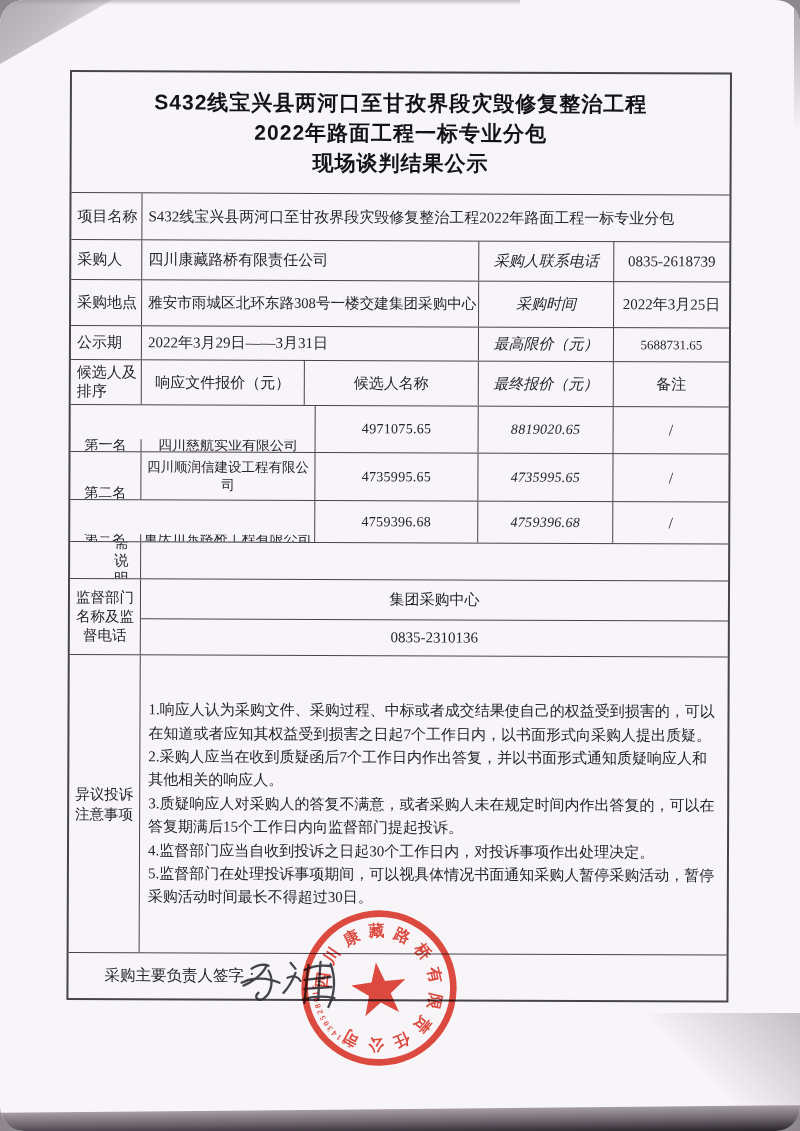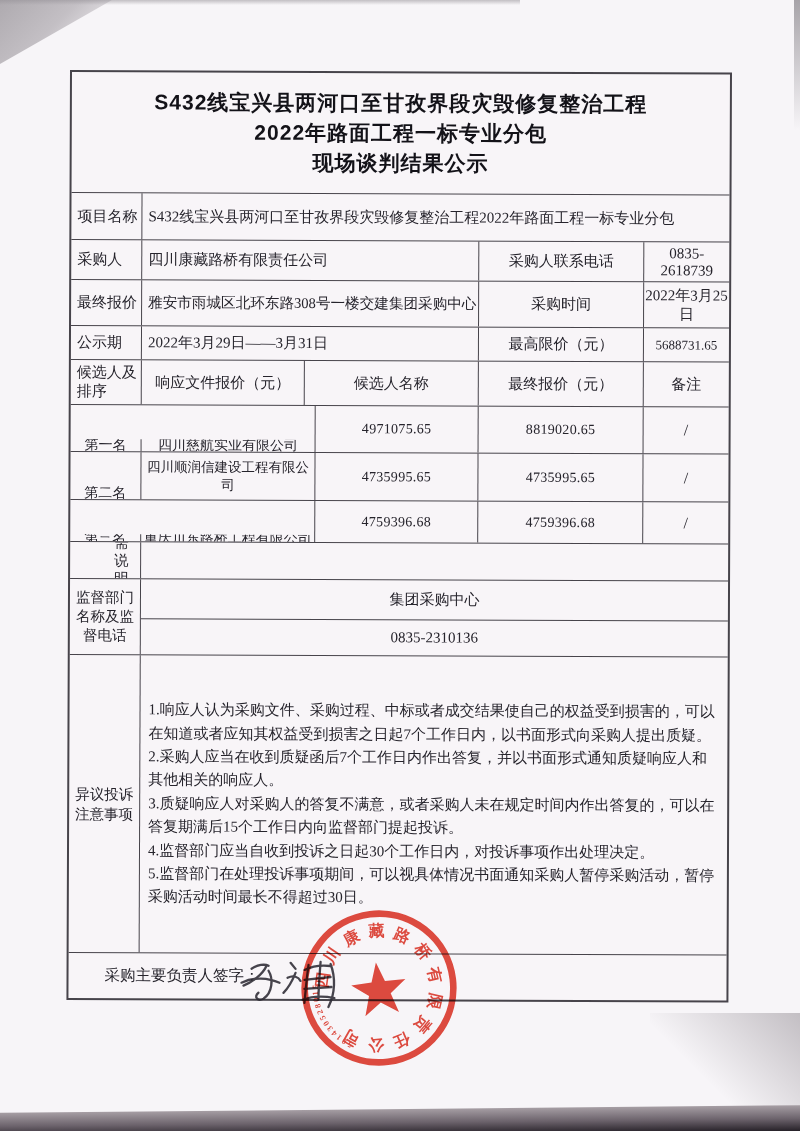--- a/index.html
+++ b/index.html
@@ -4,21 +4,21 @@
 <style>
   :root{
     --line:#47444b;
     --ink:#26242c;
     --paper:#f7f5f8;
   }
   *{box-sizing:border-box;margin:0;padding:0;}
   html,body{width:800px;background:#8e888e;}
   body{font-family:"Liberation Serif", serif;color:var(--ink);}
   .page{
-    position:relative;width:800px;height:1131px;background:var(--paper);overflow:hidden;
+    position:relative;width:800px;height:1131px;background:var(--paper);overflow:hidden;border-radius:24px;
   }
   
   .corner-tl{
     position:absolute;left:0;top:0;width:112px;height:64px;
     background:linear-gradient(135deg,#aeaaaf 0%,#c3bfc4 45%,#e9e6ea 78%,var(--paper) 100%);
     clip-path:polygon(0 0,100% 0,0 100%);
   }
   .edge-top{position:absolute;left:0;top:0;width:520px;height:5px;
     background:linear-gradient(180deg,rgba(150,146,152,.55),rgba(150,146,152,0));}
   .edge-right{position:absolute;right:0;top:0;width:6px;height:130px;
@@ -33,21 +33,21 @@
     position:absolute;left:70px;top:70px;width:662px;
     transform:rotate(0.22deg);transform-origin:0 0;
   }
   .doc-table{border:2.3px solid var(--line);width:662px;background:rgba(249,245,249,.35);}
   .row{display:flex;border-top:1.6px solid var(--line);align-items:stretch;}
   .row:first-child{border-top:none;}
   .c{border-left:1.6px solid var(--line);display:flex;align-items:center;overflow:hidden;}
   .c:first-child{border-left:none;}
   .w-label{width:70px;}
   .w-val{width:337px;}
-  .w-l2{width:165px;}
+  .w-l2{width:135px;font-style:italic;}
   .w-name{width:174px;}
   .w-doc{width:163px;}
   .w-last{flex:1;}
   .pad-l{padding-left:6px;}
   .center{justify-content:center;text-align:center;}
   .fs15{font-size:15px;}
   .fs14{font-size:14px;margin-top:34px;}
   
   .row-title{height:120px;flex-direction:column;justify-content:center;align-items:center;
     font-family:"Liberation Sans", sans-serif;font-weight:700;font-size:21px;line-height:30px;
@@ -104,21 +104,21 @@
       </div>
 
       <div class="row row-purchaser">
         <div class="c w-label pad-l fs15">采购人</div>
         <div class="c w-val pad-l fs15">四川康藏路桥有限责任公司</div>
         <div class="c w-l2 center fs15">采购人联系电话</div>
         <div class="c w-last center fs15">0835-2618739</div>
       </div>
 
       <div class="row row-location">
-        <div class="c w-label pad-l fs15">最终报价</div>
+        <div class="c w-label pad-l fs15">采购地点</div>
         <div class="c w-val pad-l" style="font-size:14.6px;white-space:nowrap;">雅安市雨城区北环东路308号一楼交建集团采购中心</div>
         <div class="c w-l2 center fs15">采购时间</div>
         <div class="c w-last center fs15">2022年3月25日</div>
       </div>
 
       <div class="row row-period">
         <div class="c w-label pad-l fs15">公示期</div>
         <div class="c w-val pad-l fs15">2022年3月29日——3月31日</div>
         <div class="c w-l2 center fs15">最高限价（元）</div>
         <div class="c w-last center" style="font-size:13px;">5688731.65</div>

